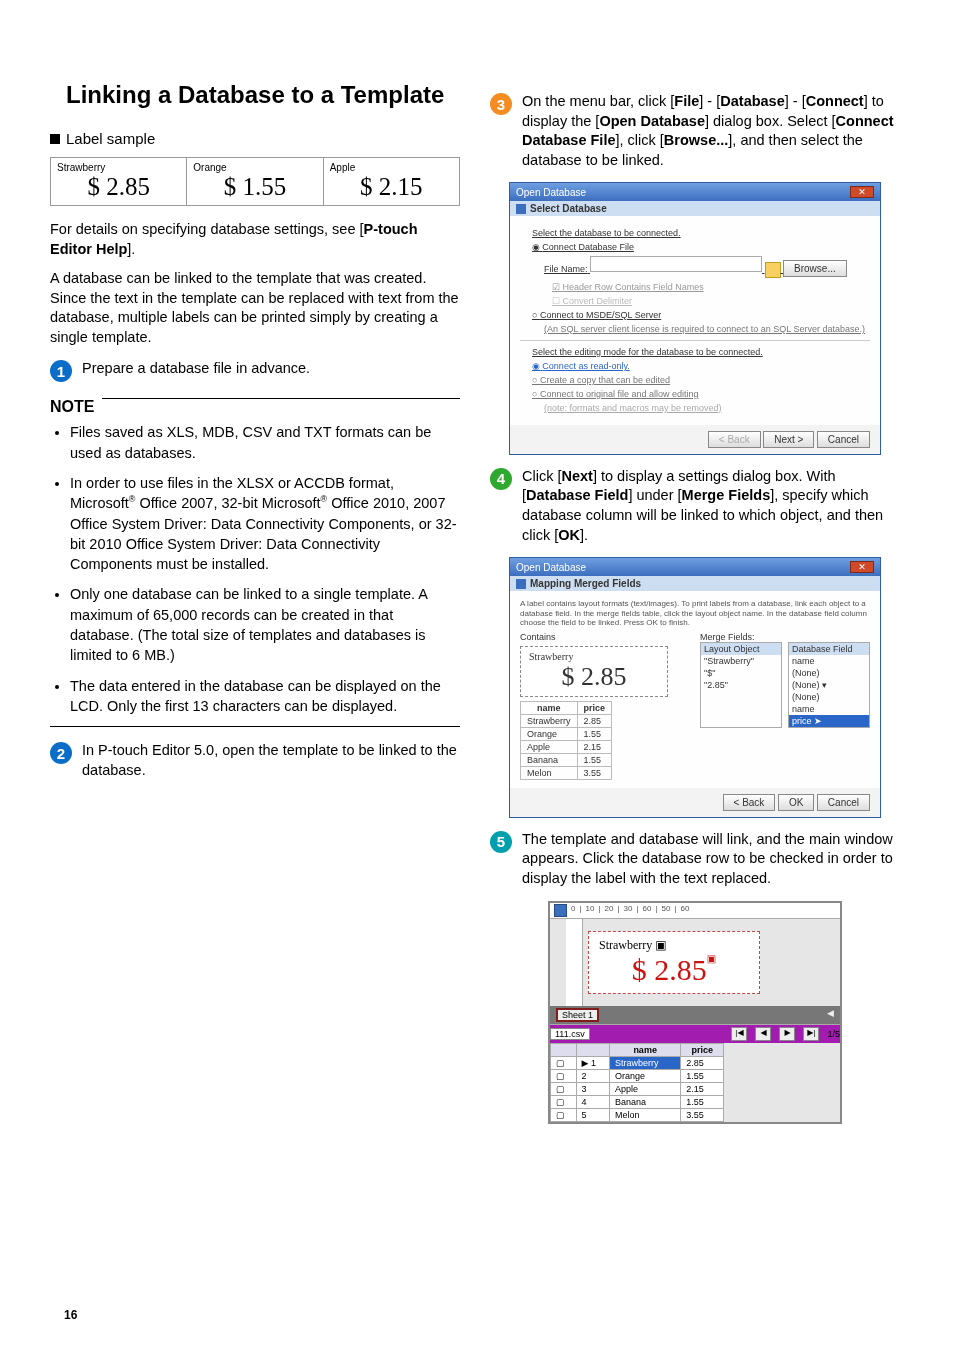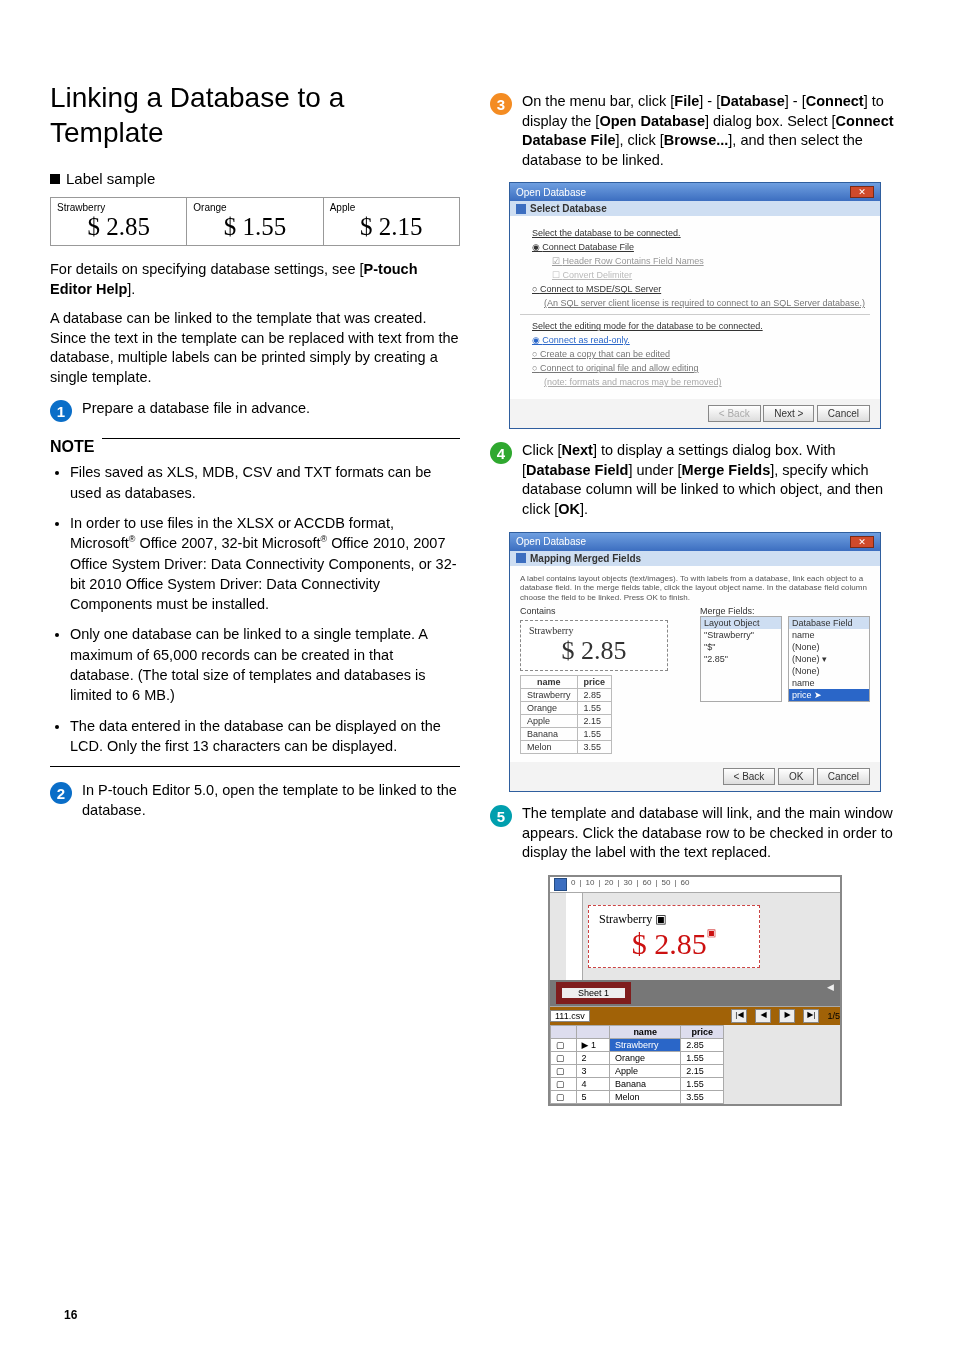--- a/index.html
+++ b/index.html
@@ -17,23 +17,23 @@
     box-sizing: border-box;
     padding: 80px 50px 40px 50px;
     display: flex;
     flex-direction: row;
     gap: 30px;
   }
   .col {
     width: 410px;
   }
   h1.title {
-    font-size: 28px;
-    font-weight: normal;
-    margin: 0 0 20px 0;
+    font-size: 24px;
+    font-weight: bold;
+    margin: 0 0 20px 16px;
     line-height: 1.25;
   }
   .sub-h {
     font-size: 15px;
     margin: 18px 0 10px 0;
     display: flex;
     align-items: center;
     gap: 6px;
   }
   .sub-h .sq {
@@ -202,22 +202,22 @@
     background:#fff; border-right:1px solid #aaa;
     font-size:8px; color:#555; writing-mode:vertical-rl;
   }
   .editor .lbl{
     background:#fff; border:1px dashed #c44; padding:6px 10px;
     width:150px;
   }
   .editor .lbl .nm{font-family:Georgia,serif;font-size:12px;}
   .editor .lbl .pr{font-family:Georgia,serif;font-size:30px;color:#c11;text-align:center;}
   .editor .tabbar{background:#777;color:#eee;padding:2px 6px;font-size:9px;display:flex;justify-content:space-between;}
-  .editor .tabbar .sheet{background:#eee;color:#000;padding:0 16px;border:6px solid #7f1d1d;}
-  .editor .dbbar{background:#a16207;padding:2px 0;border-top:1px solid #aaa;display:flex;align-items:center;gap:8px;}
+  .editor .tabbar .sheet{background:#eee;color:#000;padding:0 4px;border:2px solid #7f1d1d;}
+  .editor .dbbar{background:#a21caf;padding:2px 0;border-top:1px solid #aaa;display:flex;align-items:center;gap:8px;}
   .editor .dbbar .csvbox{border:1px solid #888;padding:0 4px;background:#fff;}
   .editor .dbbar .navbtn{border:1px solid #888;background:#eee;width:14px;height:12px;display:inline-block;text-align:center;font-size:8px;}
   .editor table.db{border-collapse:collapse;font-size:9px;width:60%;}
   .editor table.db th,.editor table.db td{border:1px solid #aaa;padding:1px 5px;background:#fff;color:#000;}
   .editor table.db th{background:#dde;}
   .editor table.db tr.sel td.nm{background:#2a66c8;color:#fff;}
   .fold-ic{display:inline-block;width:11px;height:11px;background:#3c6ec0;border:1px solid #244b82;}
   b {font-weight:bold;margin-top:20px;}
 </style>
 </head>
@@ -290,20 +290,26 @@
         <span>Open Database</span>
         <span class="close">✕</span>
       </div>
       <div class="section-h">
           <span class="ic"></span>
           <span>Select Database</span>
         </div>
       <div class="body">
         <div class="row-line">Select the database to be connected.</div>
         <div class="row-line">◉ <span>Connect Database File</span></div>
+        <div class="row-line" style="margin-left:24px;">
+          <span>File Name:</span>
+          <span class="filebox"></span>
+          <span style="display:inline-block;width:14px;height:14px;background:#f7d060;border:1px solid #c39b20;vertical-align:middle;"></span>
+          <span class="btn">Browse...</span>
+        </div>
         <div class="row-line" style="margin-left:32px;color:#999;">☑ <span>Header Row Contains Field Names</span></div>
         <div class="row-line" style="margin-left:32px;color:#bbb;">☐ <span>Convert Delimiter</span></div>
         <div class="row-line">○ <span>Connect to MSDE/SQL Server</span></div>
         <div class="row-line" style="margin-left:24px;color:#777;">(An SQL server client license is required to connect to an SQL Server database.)</div>
         <div style="height:1px;background:#ccc;margin:6px 0;"></div>
         <div class="row-line">Select the editing mode for the database to be connected.</div>
         <div class="row-line" style="color:#2a66c8;">◉ <span>Connect as read-only.</span></div>
         <div class="row-line" style="color:#777;">○ <span>Create a copy that can be edited</span></div>
         <div class="row-line" style="color:#777;">○ <span>Connect to original file and allow editing</span></div>
         <div class="row-line" style="margin-left:24px;color:#aaa;">(note: formats and macros may be removed)</div>
@@ -323,21 +329,21 @@
     <div class="dialog">
       <div class="titlebar">
         <span>Open Database</span>
         <span class="close">✕</span>
       </div>
       <div class="section-h">
           <span class="ic"></span>
           <span>Mapping Merged Fields</span>
         </div>
       <div class="body">
-        <div style="font-size:8px;color:#555;margin-bottom:4px;line-height:1.2;">A label contains layout objects (text/images). To with labels from a database, link each object to a database field. In the merge fields table, click the layout object name. In the database field column choose the field to be linked. Press OK to finish.</div>
+        <div style="font-size:8px;color:#555;margin-bottom:4px;line-height:1.2;">A label contains layout formats (text/images). To print labels from a database, link each object to a database field. In the merge fields table, click the layout object name. In the database field column choose the field to be linked. Press OK to finish.</div>
         <div style="display:flex;gap:10px;">
           <div style="flex:1;">
             <div style="font-size:9px;">Contains</div>
             <div class="preview-label">
               <div class="nm">Strawberry</div>
               <div class="pr">$ 2.85</div>
             </div>
             <table class="mini">
               <tbody>
                   <tr>

